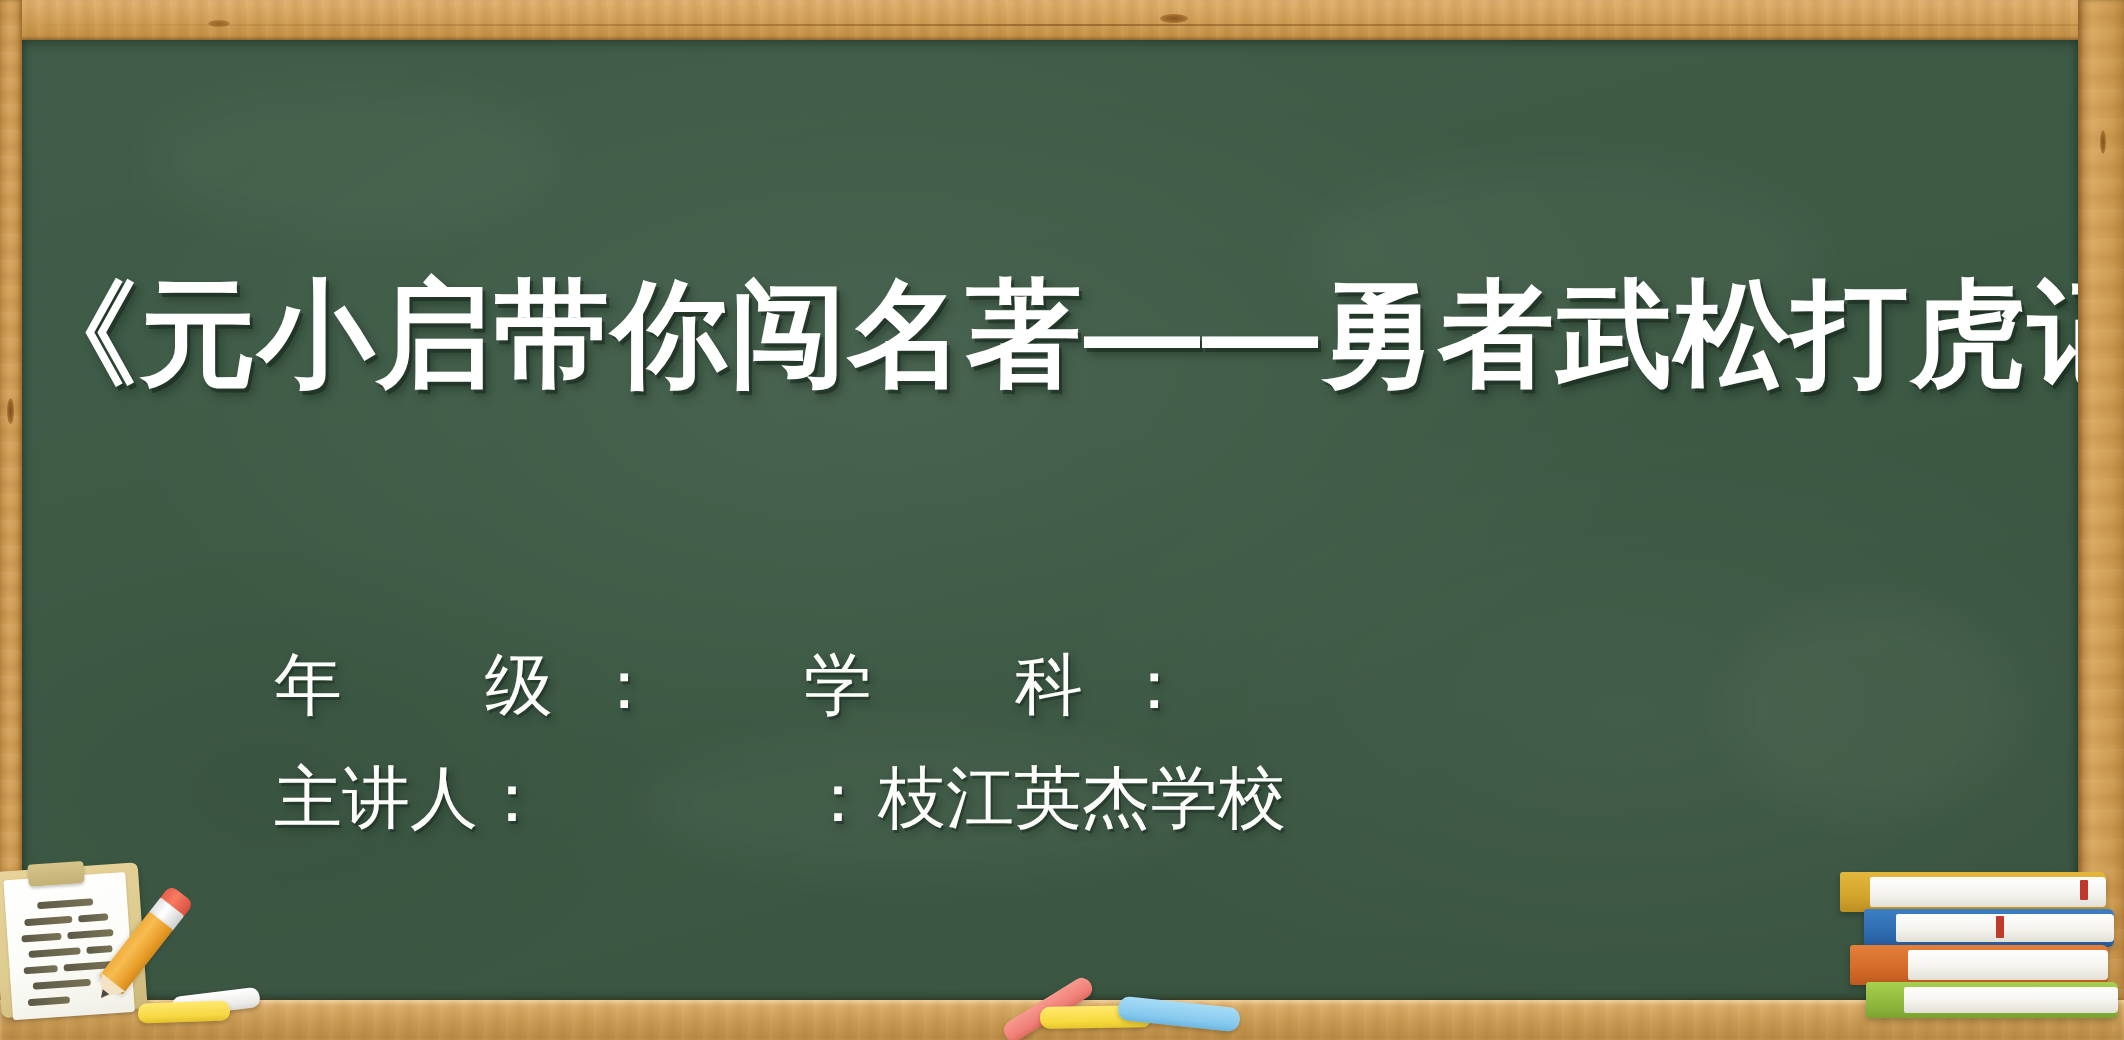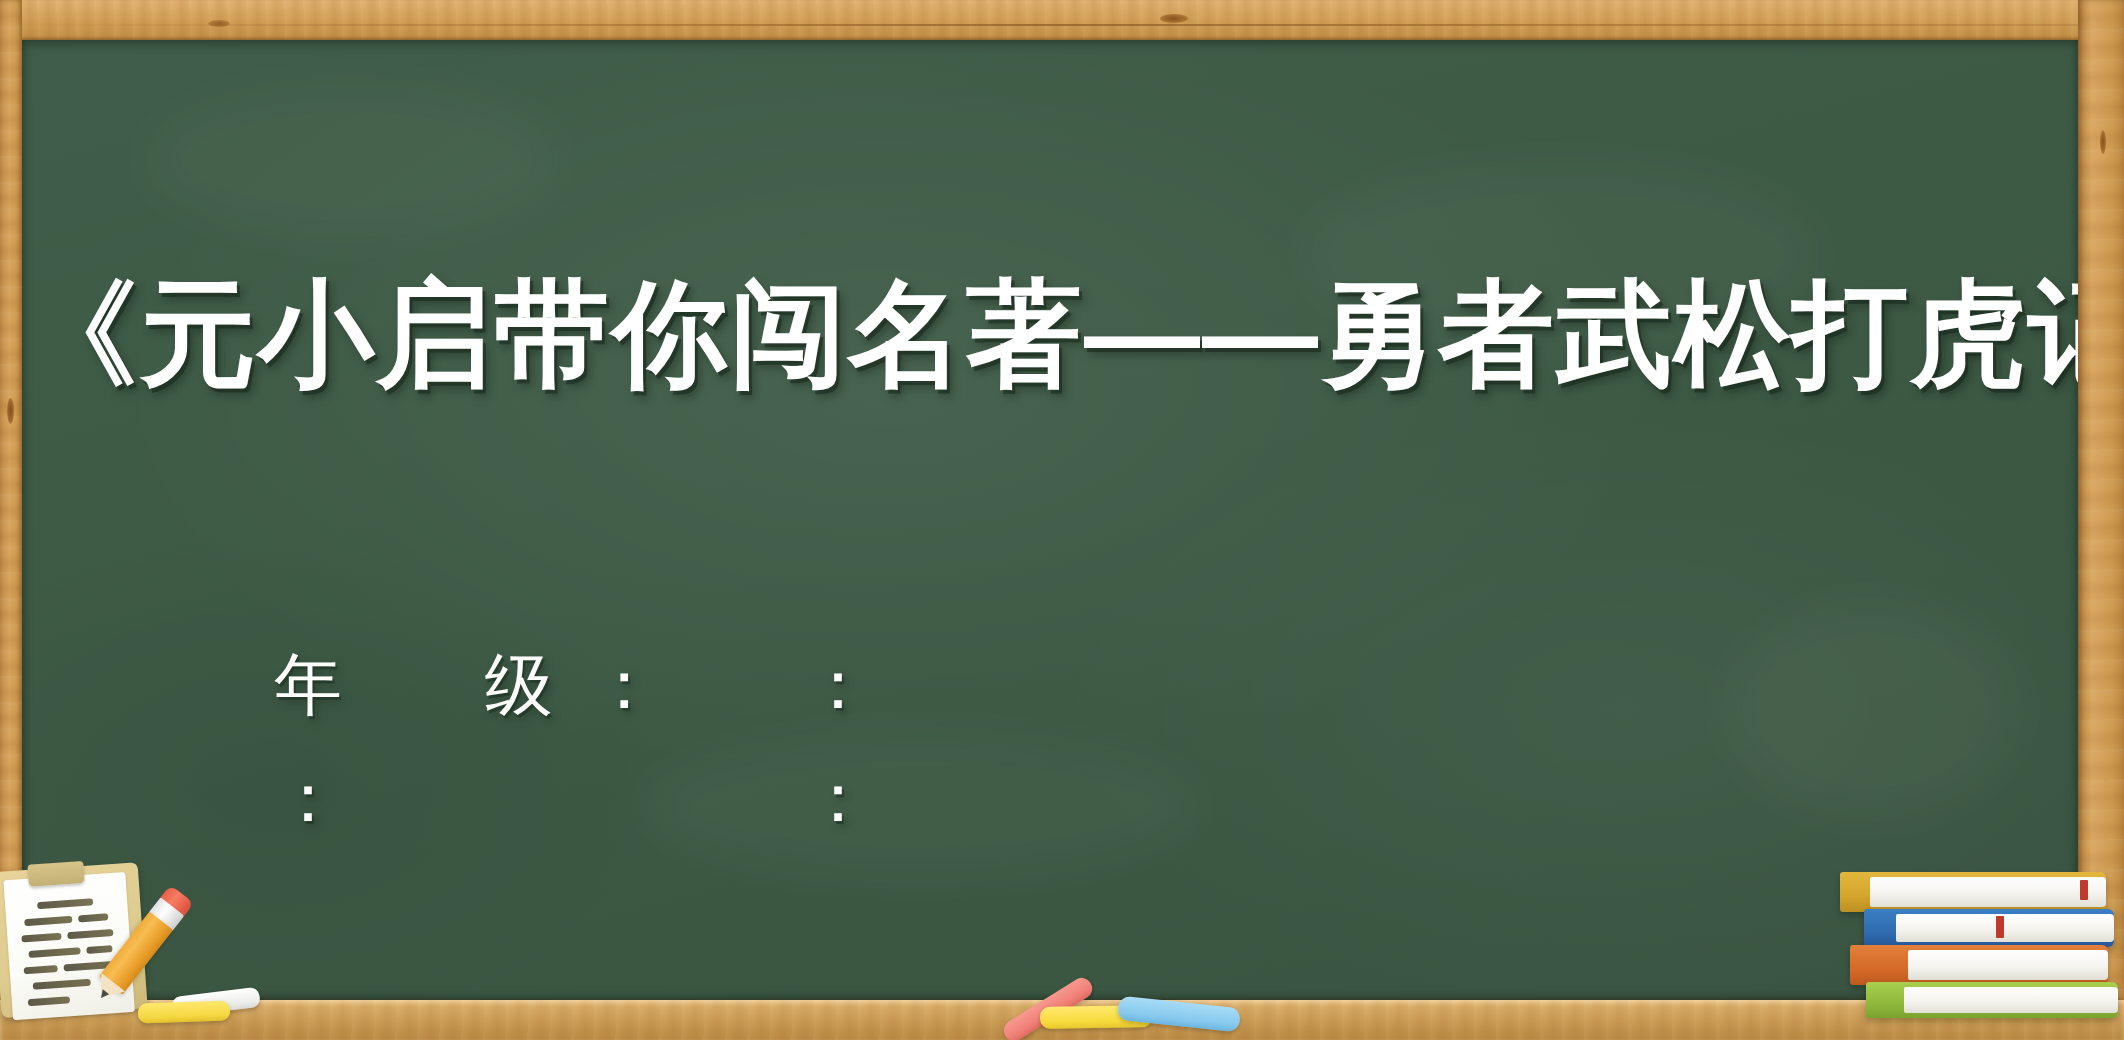--- a/index.html
+++ b/index.html
@@ -288,30 +288,33 @@
     </div>
 
     <div class="info">
 
       <div class="info-row">
         <div class="info-cell cell-a">
           <span class="lbl spaced">年　级</span>
           <span class="colon">：</span>
         </div>
         <div class="info-cell cell-b">
+          <span class="lbl spaced">学　科</span>
           <span class="colon">：</span>
         </div>
       </div>
 
       <div class="info-row">
         <div class="info-cell cell-a">
+          <span class="lbl">主讲人</span>
           <span class="colon">：</span>
         </div>
         <div class="info-cell cell-b">
           <span class="colon">：</span>
+          <span class="val">枝江英杰学校</span>
         </div>
       </div>
 
     </div>
   </div>
 
   <div class="ledge"></div>
 
   <div class="clipboard">
     <div class="cb-back"></div>

